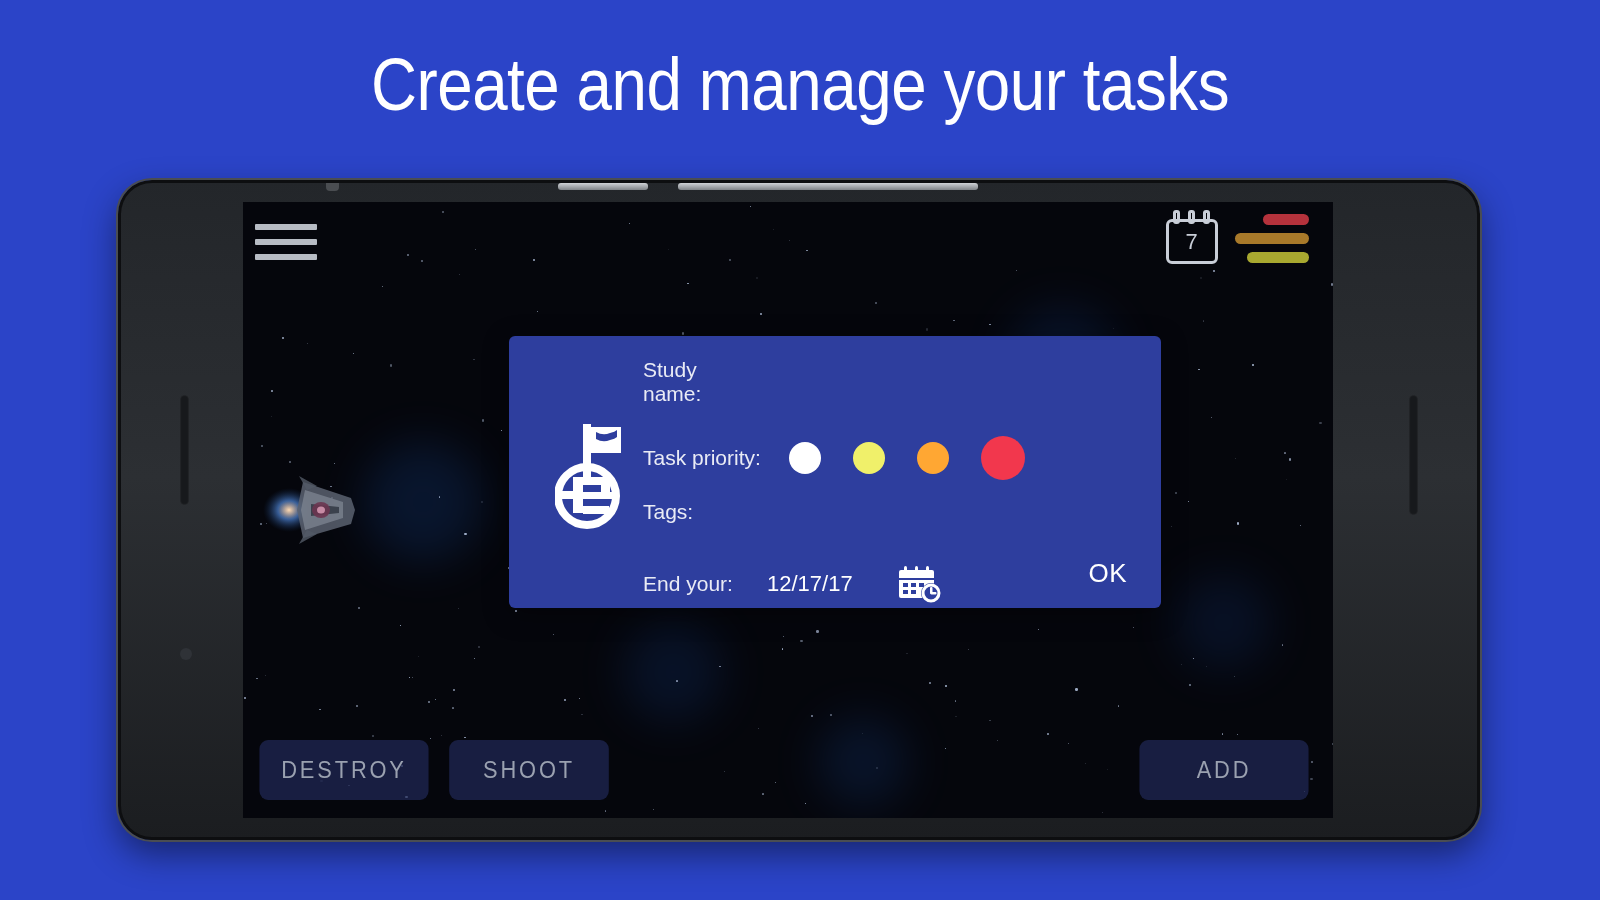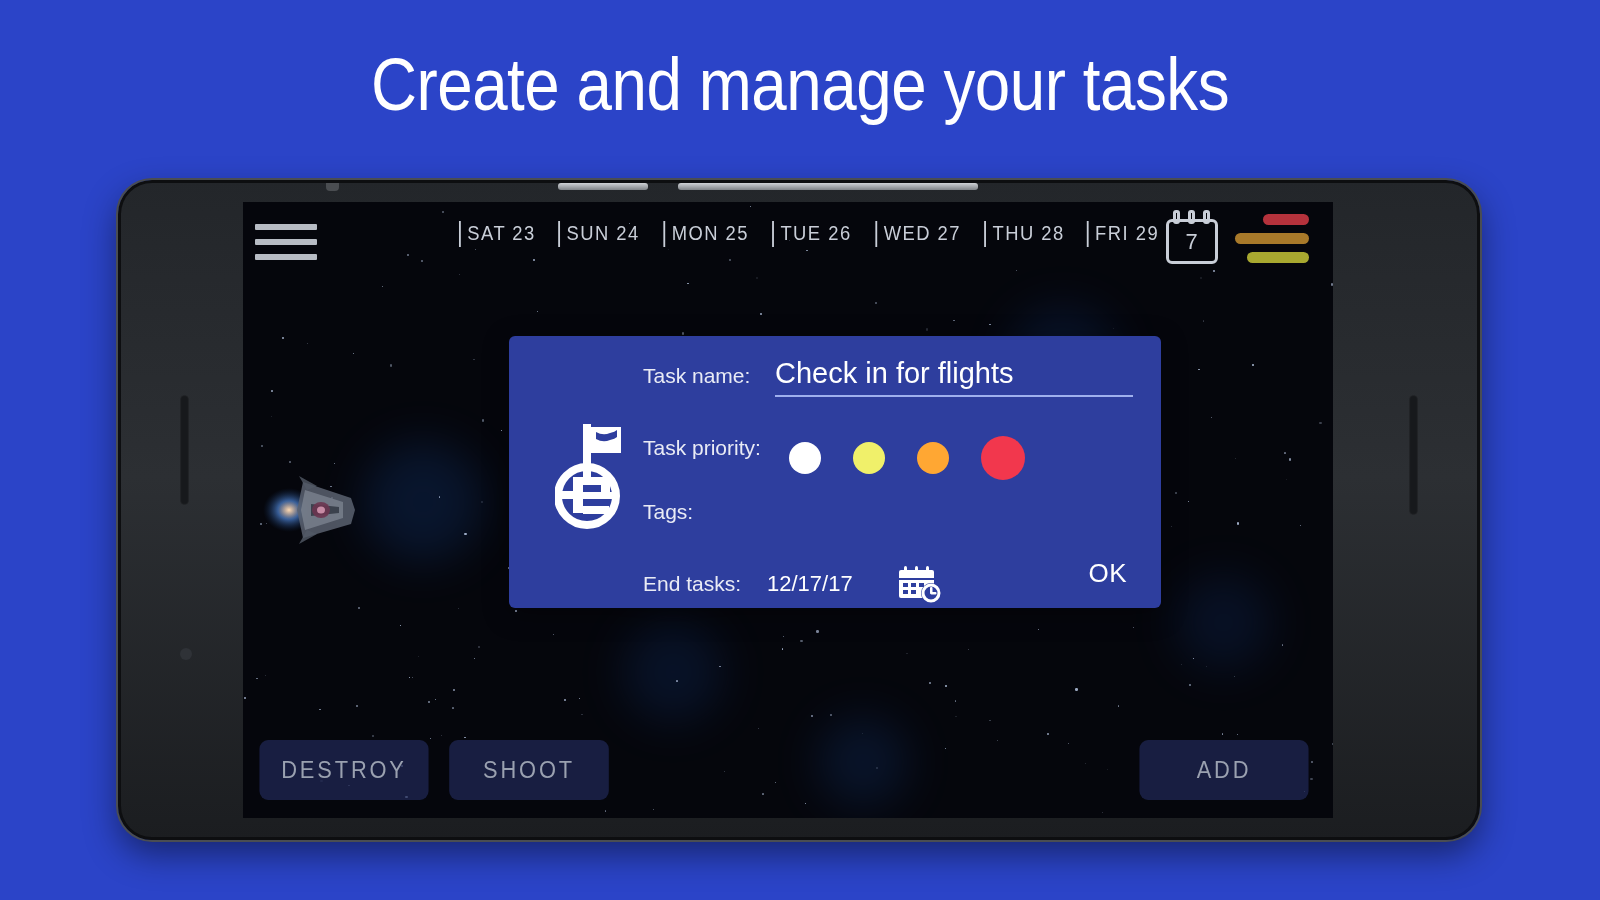--- a/index.html
+++ b/index.html
@@ -160,21 +160,21 @@
   #row-name .dlg-label{ width:114px; }
   #task-name-field{
     flex:1; margin-left:18px;
     border-bottom:2px solid #9fb0ee;
     padding-bottom:7px;
   }
   #task-name-value{
     color:#ffffff; font-size:29px; line-height:1.05;
   }
 
-  #row-priority{ position:absolute; left:134px; top:100px; display:flex; align-items:flex-start; }
+  #row-priority{ position:absolute; left:134px; top:100px; display:flex; align-items:center; }
   #row-priority .dlg-label{ width:132px; }
   #priority-dots{ display:flex; align-items:center; gap:32px; margin-left:14px; }
   .pdot{ border-radius:50%; }
 
   #row-tags{ position:absolute; left:134px; top:164px; display:flex; align-items:flex-start; }
   #row-tags .dlg-label{ width:84px; }
   #tag-list{ display:flex; gap:10px; }
   .tag{
     background:#1C2465; color:#ffffff;
     border-radius:20px; padding:7px 16px 9px;
@@ -432,29 +432,20 @@
     </svg>
 
     <div id="app-topbar">
 
       <div id="hamburger">
         <span></span>
         <span></span>
         <span></span>
       </div>
 
-      <div id="datestrip">
-        <div class="date-cell">SAT 23</div>
-        <div class="date-cell">SUN 24</div>
-        <div class="date-cell">MON 25</div>
-        <div class="date-cell">TUE 26</div>
-        <div class="date-cell">WED 27</div>
-        <div class="date-cell">THU 28</div>
-        <div class="date-cell">FRI 29</div>
-      </div>
 
       <div id="cal-badge">
         <div class="cal-ring" style="left:7px"></div>
         <div class="cal-ring" style="left:22px"></div>
         <div class="cal-ring" style="left:37px"></div>
         <div class="cal-body"></div>
         <div class="cal-num">7</div>
       </div>
 
       <div id="colorbars">
@@ -484,42 +475,39 @@
           <rect x="18" y="57" width="10" height="14" fill="#ffffff"></rect>
           <rect x="18" y="79" width="10" height="14" fill="#ffffff"></rect>
           <rect x="28" y="57" width="28" height="8" fill="#ffffff"></rect>
           <rect x="28" y="72" width="30" height="7" fill="#ffffff"></rect>
           <rect x="28" y="86" width="26" height="8" fill="#ffffff"></rect>
           <rect x="46" y="65" width="9" height="8" fill="#ffffff"></rect>
         </g>
       </svg>
 
       <div id="row-name">
-        <div class="dlg-label">Task name:</div>
-        <div id="task-name-field">
-          <div id="task-name-value">Check in for flights</div>
-        </div>
+        <div class="dlg-label">Study name:</div>
       </div>
 
       <div id="row-priority">
         <div class="dlg-label">Task priority:</div>
         <div id="priority-dots">
           <div class="pdot" style="width:32px;height:32px;background:#FFFFFF"></div>
           <div class="pdot" style="width:32px;height:32px;background:#F0F06A"></div>
           <div class="pdot" style="width:32px;height:32px;background:#FFA733"></div>
           <div class="pdot" style="width:44px;height:44px;background:#F2374D"></div>
         </div>
       </div>
 
       <div id="row-tags">
         <div class="dlg-label">Tags:</div>
       </div>
 
       <div id="row-date">
-        <div class="dlg-label">End tasks:</div>
+        <div class="dlg-label">End your:</div>
         <div id="end-date-value">12/17/17</div>
         <svg id="date-picker-icon" viewBox="0 0 44 40">
           <g fill="#ffffff">
             <rect x="5" y="2" width="3" height="8" rx="1.5"></rect>
             <rect x="16" y="2" width="3" height="8" rx="1.5"></rect>
             <rect x="27" y="2" width="3" height="8" rx="1.5"></rect>
             <path d="M2 6 h31 a2 2 0 0 1 2 2 v6 h-35 v-6 a2 2 0 0 1 2 -2 z"></path>
             <path d="M0 16 h35 v16 a2 2 0 0 1 -2 2 h-31 a2 2 0 0 1 -2 -2 z" fill="#ffffff"></path>
             <g fill="#2E3E9E">
               <rect x="4" y="19" width="5" height="4"></rect>

